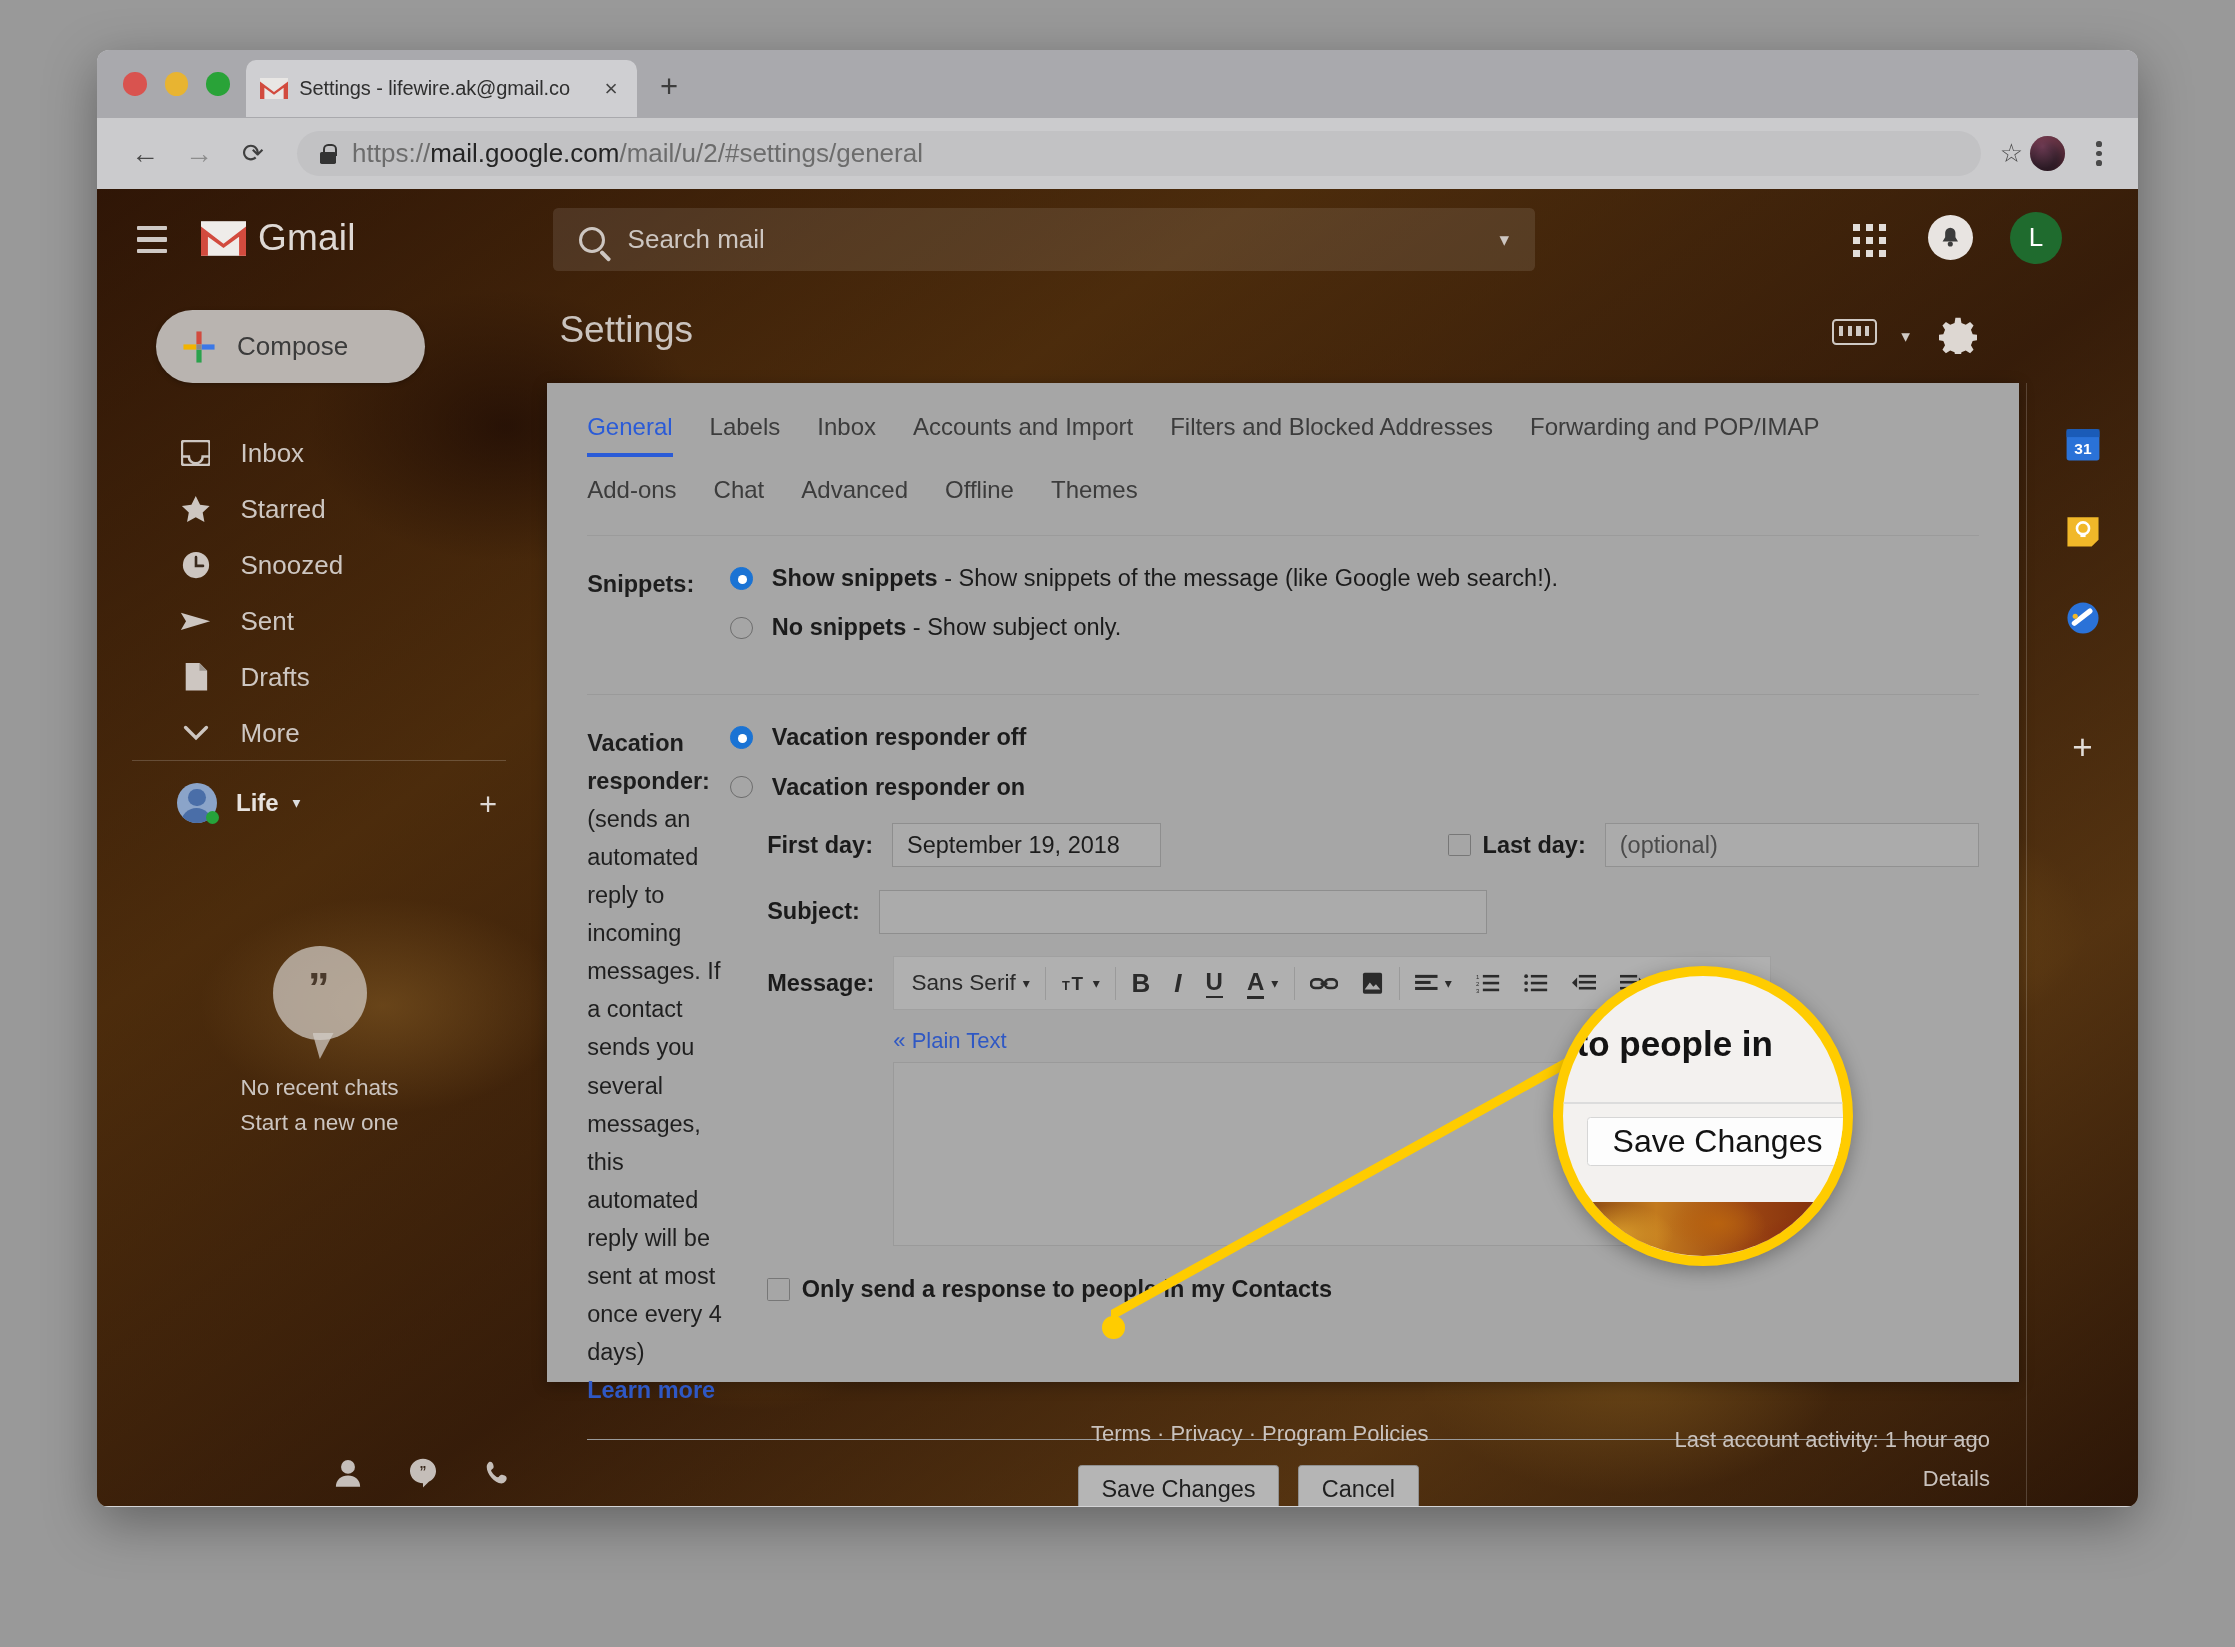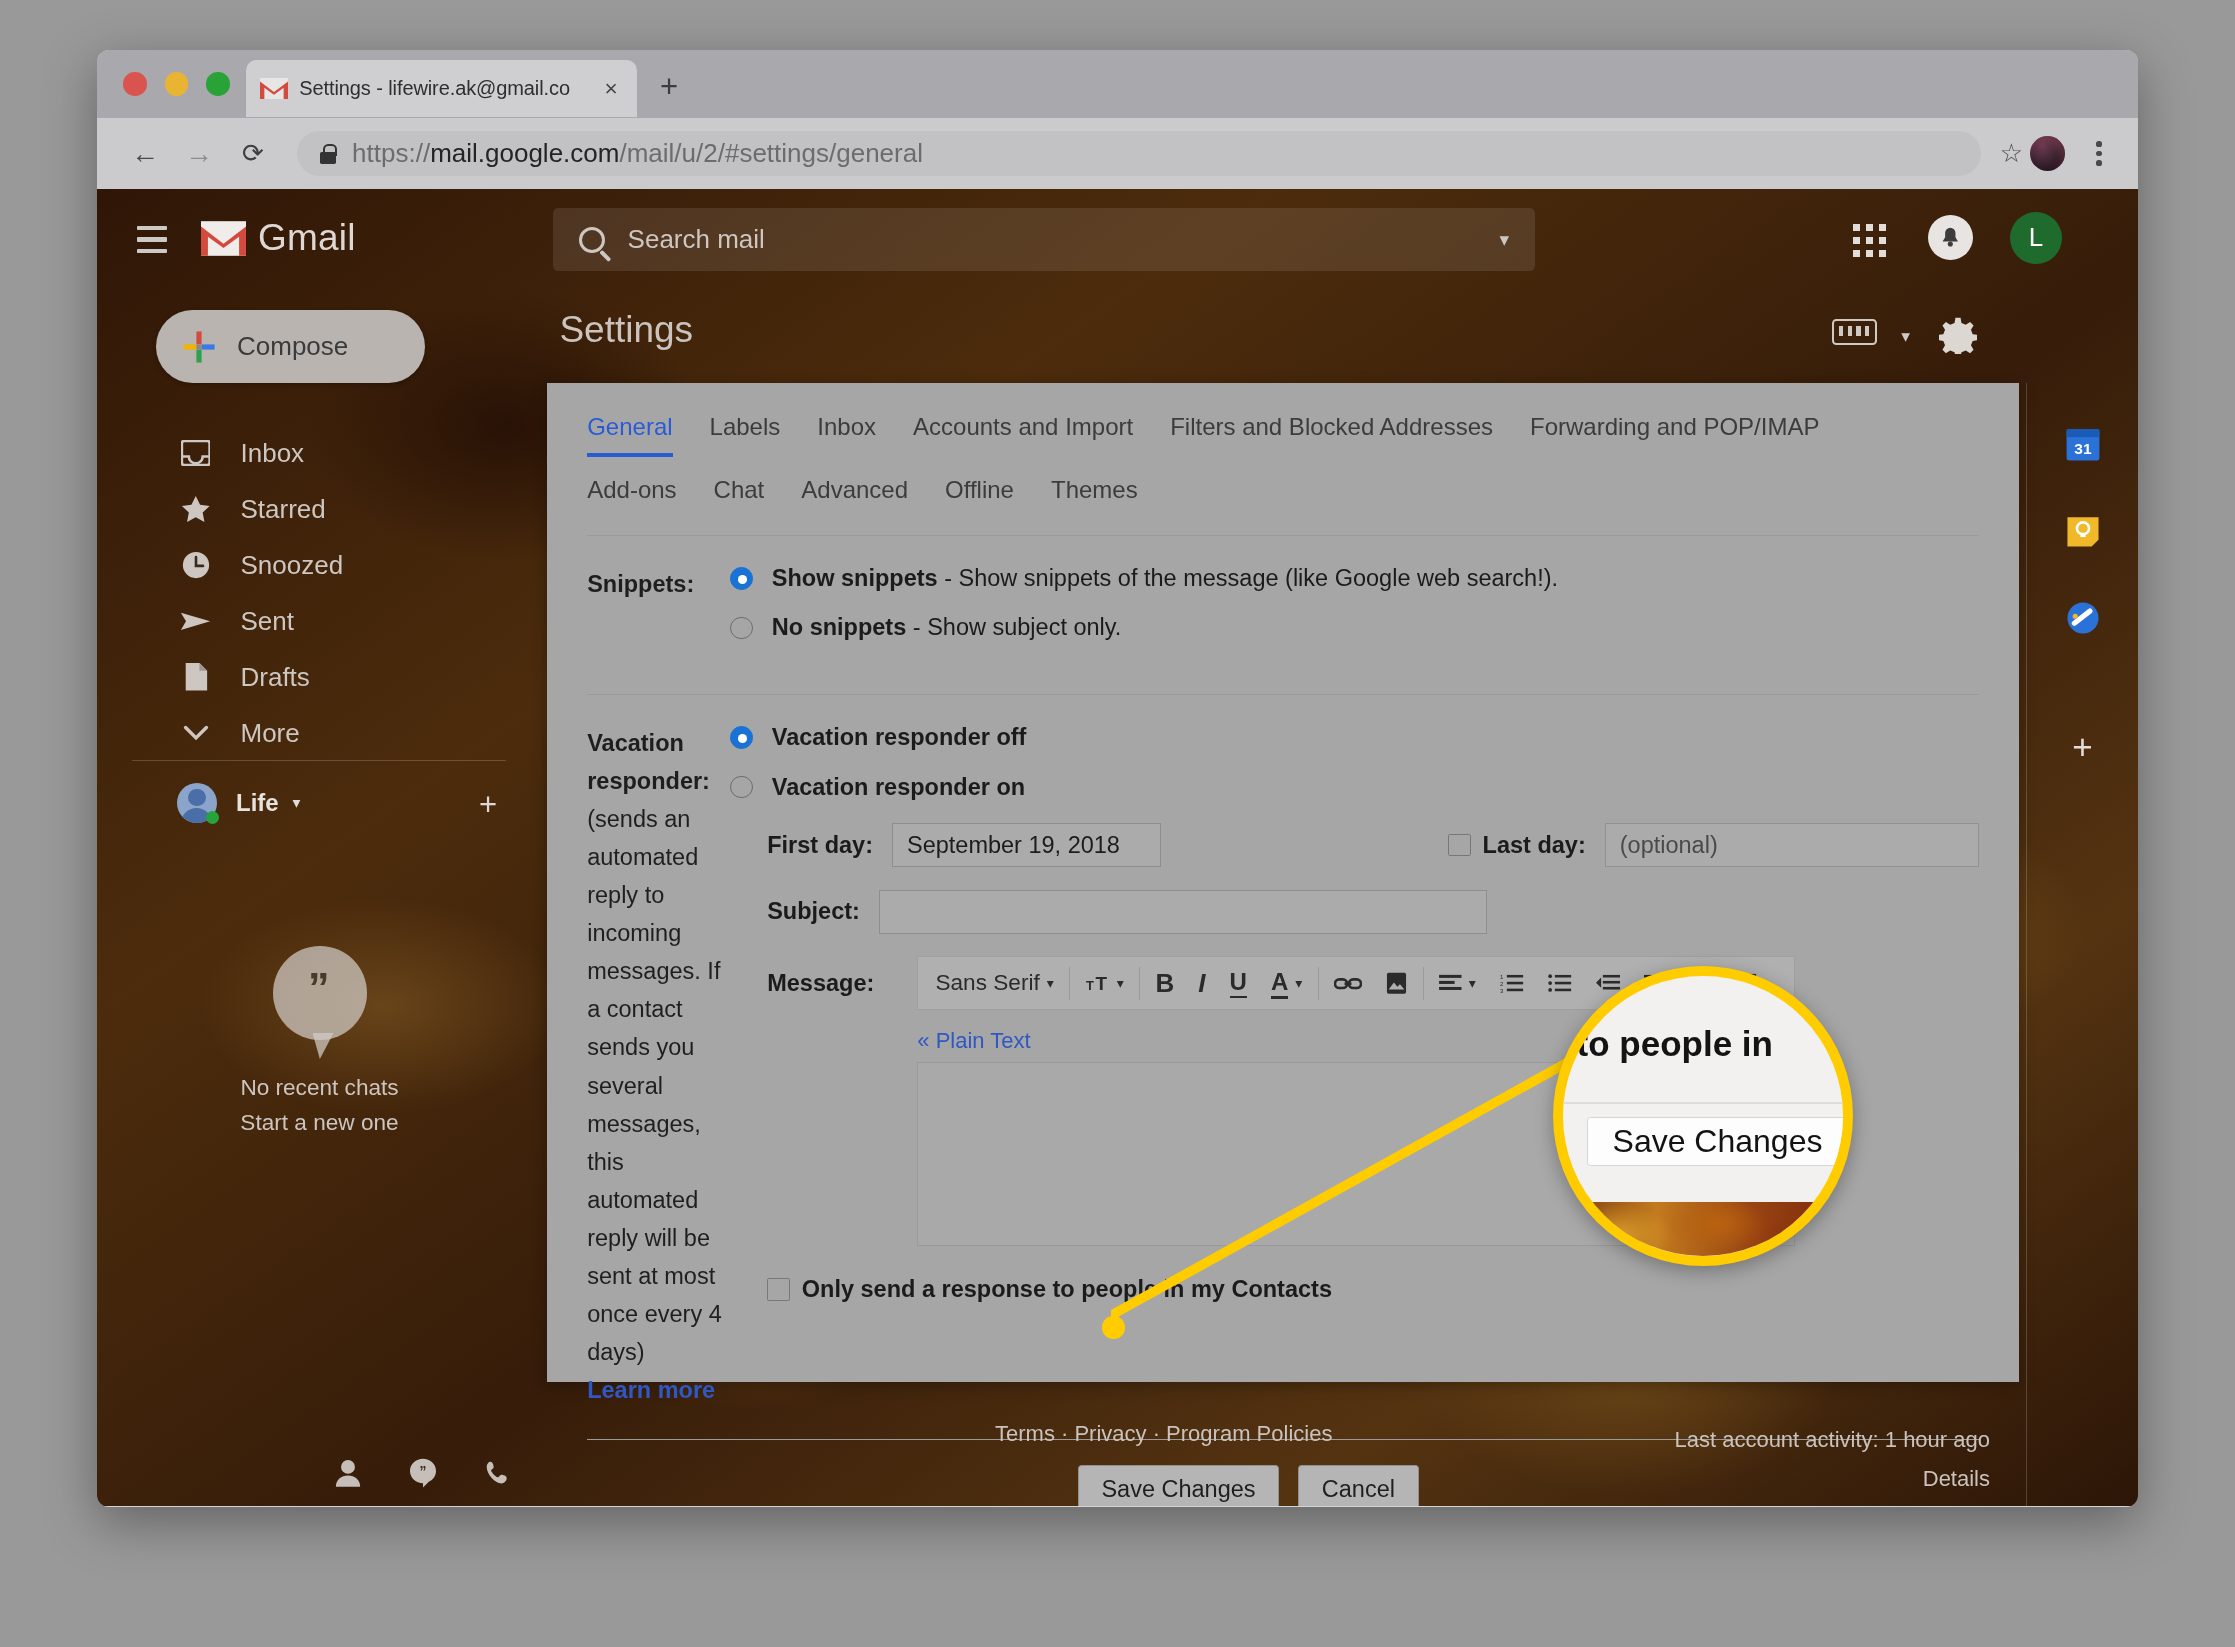--- a/index.html
+++ b/index.html
@@ -217,21 +217,21 @@
   
   .rail{ position:absolute; right:0; top:97px; width:112px; height:1123px;
      border-left:0.9px solid rgba(255,255,255,.18);}
   .rail .ri{ width:52px;height:52px;margin:35px auto; display:flex;align-items:center;justify-content:center; cursor:pointer;}
   .rail .rplus{ text-align:center; font-size:35px; color:#e2ddd8; font-weight:300; margin-top:83px; cursor:pointer;}
 
   
   .gfooter{ position:absolute; left:0; bottom:0; width:100%; height:97px;}
   .gf-left{ position:absolute; left:487px; top:12px; font-size:22px; color:#c9c2bd; line-height:1.75;}
   .gf-left .mg{ color:#c9c2bd; cursor:pointer;}
-  .gf-mid{ position:absolute; left:898px; top:12px; font-size:22px; color:#c9c2bd;}
+  .gf-mid{ position:absolute; left:994px; top:12px; font-size:22px; color:#c9c2bd;}
   .gf-mid span{ cursor:pointer;}
   .gf-right{ position:absolute; right:148px; top:12px; font-size:22px; color:#c9c2bd; text-align:right; line-height:1.75;}
   .gf-right .det{ cursor:pointer;}
 
   
   .callout-line{ position:absolute; left:1111px; top:1053px; width:487px; height:269px; pointer-events:none;}
   .callout-dot{ position:absolute; left:1102px; top:1316px; width:22.6px;height:22.6px;border-radius:50%; background:#ffcc00;}
   .magnifier{
     position:absolute; left:1553px; top:966px; width:300px; height:300px;
     border-radius:50%; border:10.4px solid #ffcc00; overflow:hidden;
@@ -530,21 +530,21 @@
                       <span class="flabel">Last day:</span>
                       <span class="finput lastday">(optional)</span>
                     </span>
                   </div>
 
                   <div class="field-line" style="padding-left:37px;">
                     <span class="flabel">Subject:</span>
                     <span class="finput subject"></span>
                   </div>
 
-                  <div style="display:flex; padding-left:37px;gap:24px;">
+                  <div style="display:flex; padding-left:37px;">
                     <span class="flabel" style="padding-top:14px;">Message:</span>
                     <div>
                       <div class="editor-toolbar">
                         <span class="tb-item">
                             <span>Sans Serif</span>
                             <span class="caret">▾</span>
                           </span>
                         <span class="tb-sep"></span>
                         <span class="tb-item">
                           <svg width="24" height="22.6" viewBox="0 0 28 26" style="font-size:26px">

